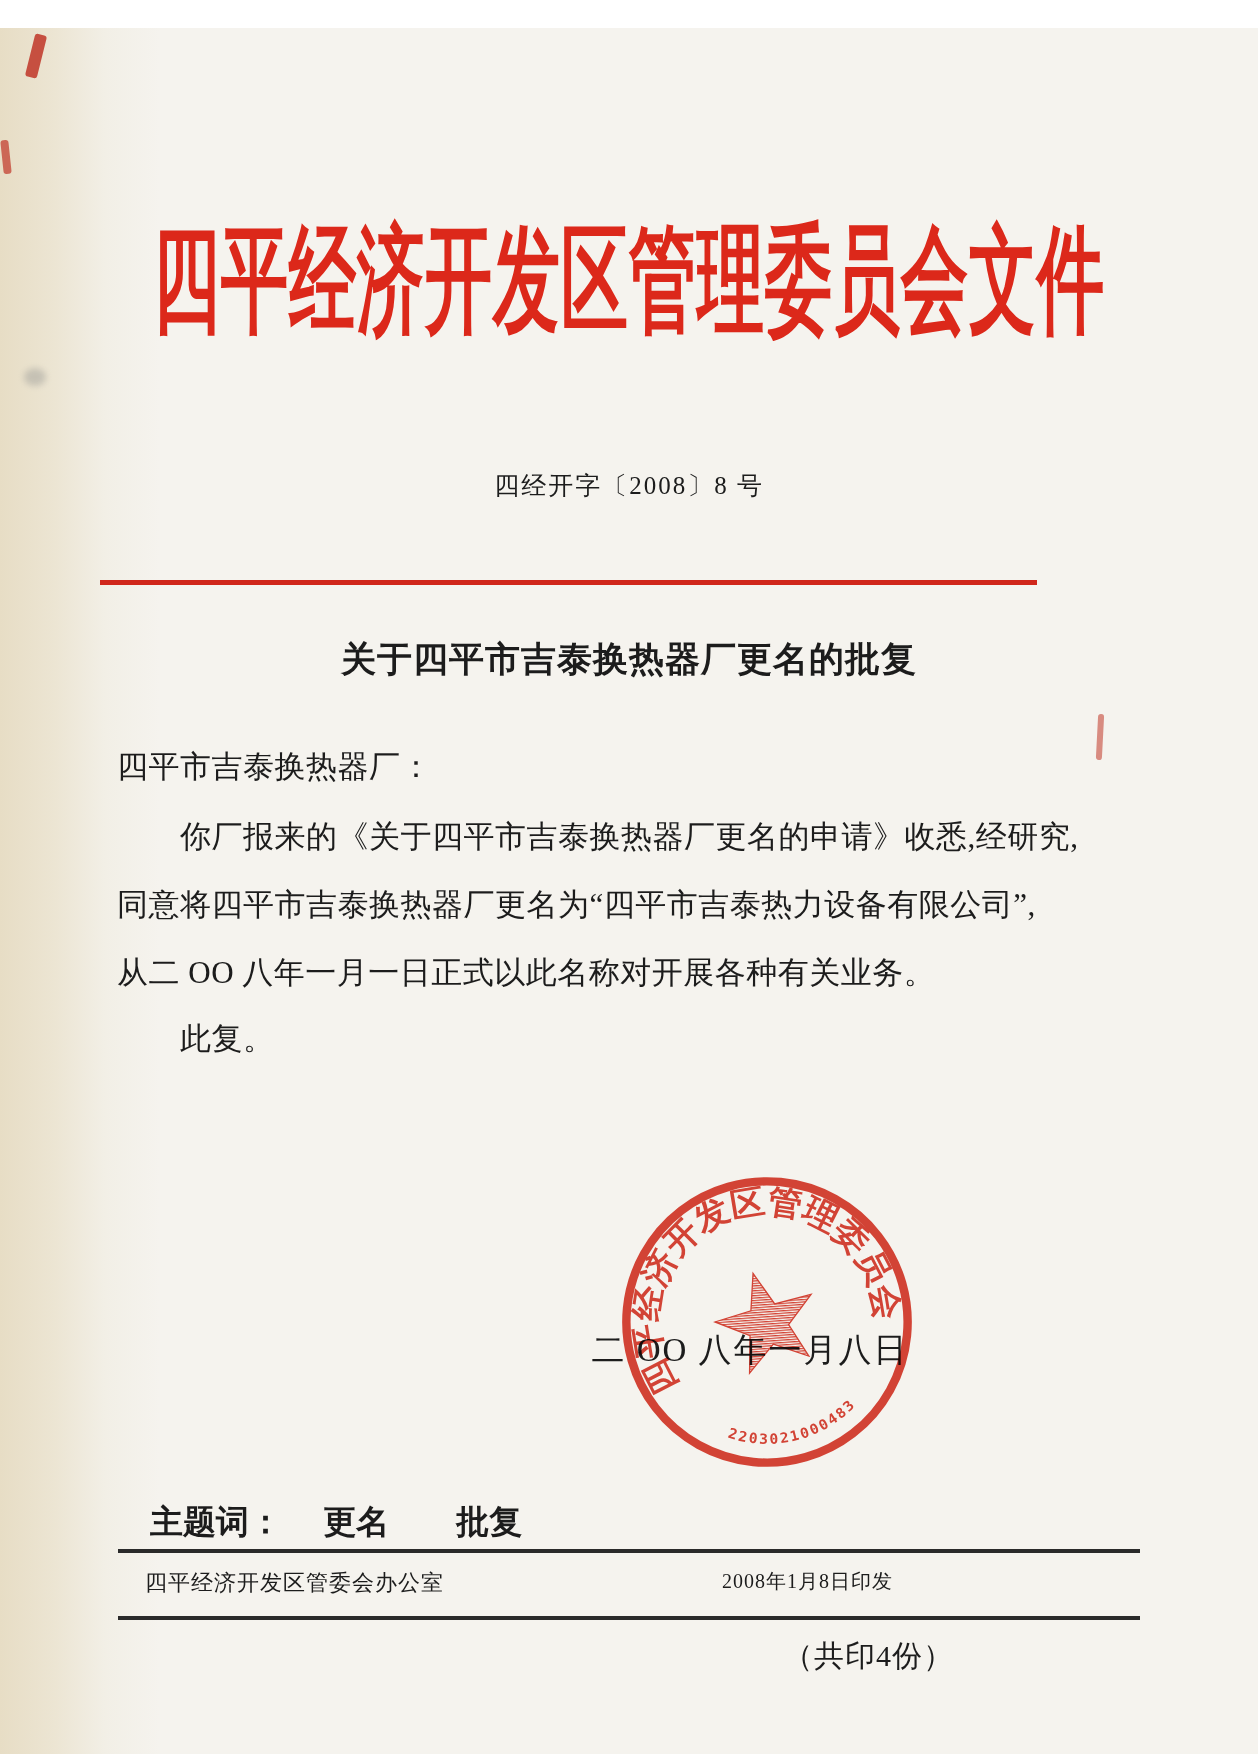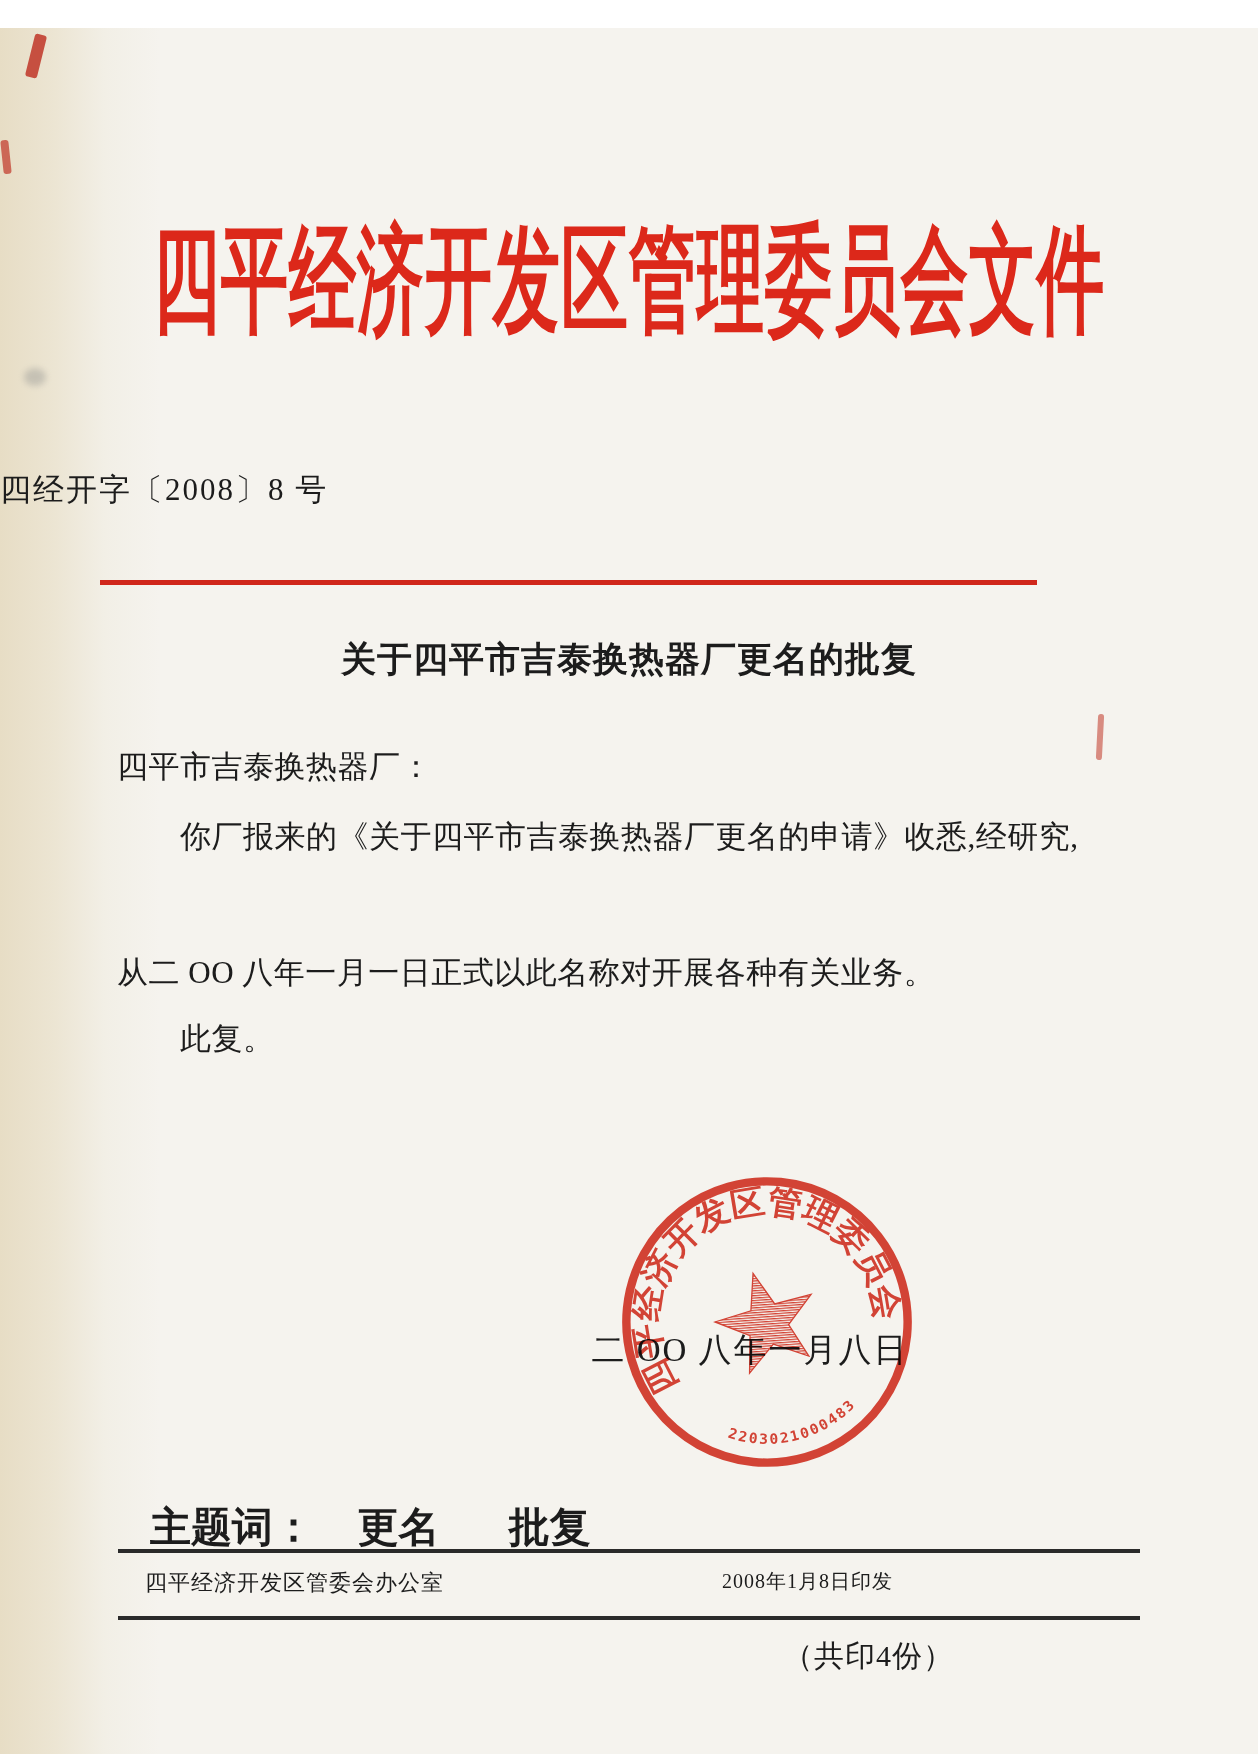--- a/index.html
+++ b/index.html
@@ -24,21 +24,21 @@
     font-size:67px;
     line-height:1;
     color:#dc281a;
     transform:scaleY(1.75);
     transform-origin:center top;
     letter-spacing:1px;
     white-space:nowrap;
   }
   .doc-number{
     position:absolute;top:441px;left:0;width:100%;
-    text-align:left;font-size:31px;letter-spacing:2px;
+    text-align:center;font-size:25px;letter-spacing:2px;
   }
   .red-rule{
     position:absolute;top:552px;left:100px;width:937px;height:5px;
     background:#d0271b;
   }
   .subject-title{
     position:absolute;top:608px;left:0;width:100%;
     text-align:center;
     font-family:"Liberation Sans","DejaVu Sans",sans-serif;
     font-weight:700;font-size:35px;letter-spacing:1px;
@@ -55,21 +55,21 @@
   .stamp{
     position:absolute;left:617px;top:1144px;width:300px;height:300px;
     transform:rotate(-16deg);
     mix-blend-mode:multiply;
     opacity:.94;
   }
   .stamp svg{width:100%;height:100%;overflow:visible;}
   .kw-row{
     position:absolute;top:1472px;left:150px;
     font-family:"Liberation Sans","DejaVu Sans",sans-serif;
-    font-weight:700;font-size:41px;white-space:nowrap;
+    font-weight:700;font-size:33px;white-space:nowrap;
   }
   .kw-row .kw1{margin-left:32px;}
   .kw-row .kw2{margin-left:58px;}
   .black-rule{position:absolute;left:118px;width:1022px;height:4px;background:#2a2a2a;}
   .rule-a{top:1521px;}
   .rule-b{top:1588px;}
   .issuer{position:absolute;top:1540px;left:145px;font-size:22px;letter-spacing:1px;white-space:nowrap;}
   .print-date{position:absolute;top:1540px;left:722px;font-size:20px;letter-spacing:1px;white-space:nowrap;}
   .copies-note{position:absolute;top:1608px;left:783px;font-size:30px;letter-spacing:1px;white-space:nowrap;}
 </style>
@@ -86,20 +86,21 @@
   <div class="header-title">四平经济开发区管理委员会文件</div>
 
   <div class="doc-number">四经开字〔2008〕8 号</div>
 
   <div class="red-rule"></div>
 
   <div class="subject-title">关于四平市吉泰换热器厂更名的批复</div>
 
   <div class="bline" style="top:718px;">四平市吉泰换热器厂：</div>
   <div class="bline indent" style="top:788px;">你厂报来的《关于四平市吉泰换热器厂更名的申请》收悉,经研究,</div>
+  <div class="bline" style="top:856px;">同意将四平市吉泰换热器厂更名为“四平市吉泰热力设备有限公司”,</div>
   <div class="bline indent" style="top:990px;">此复。</div>
   <div class="bline" style="top:924px;">从二 OO 八年一月一日正式以此名称对开展各种有关业务。</div>
 
   <div class="date-line">二 OO 八年一月八日</div>
 
   <div class="stamp">
     <svg viewBox="0 0 320 320" xmlns="http://www.w3.org/2000/svg">
       <defs>
         <pattern id="starhatch" width="2.6" height="2.6" patternUnits="userSpaceOnUse" patternTransform="rotate(12)">
           <rect width="2.6" height="2.6" fill="none"></rect>

